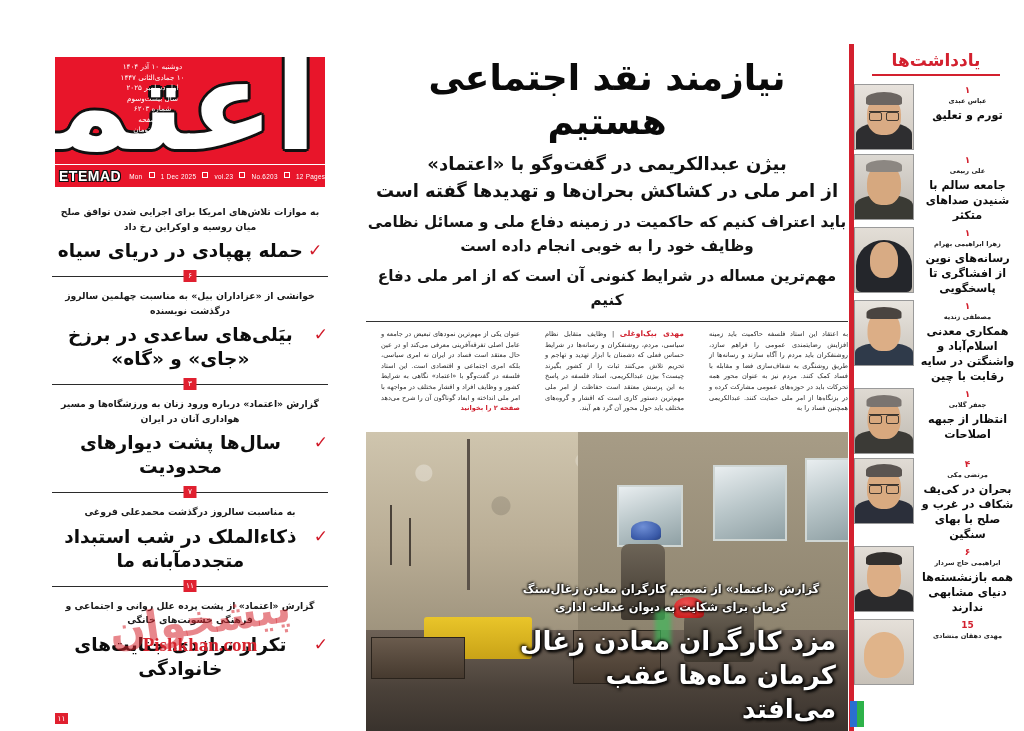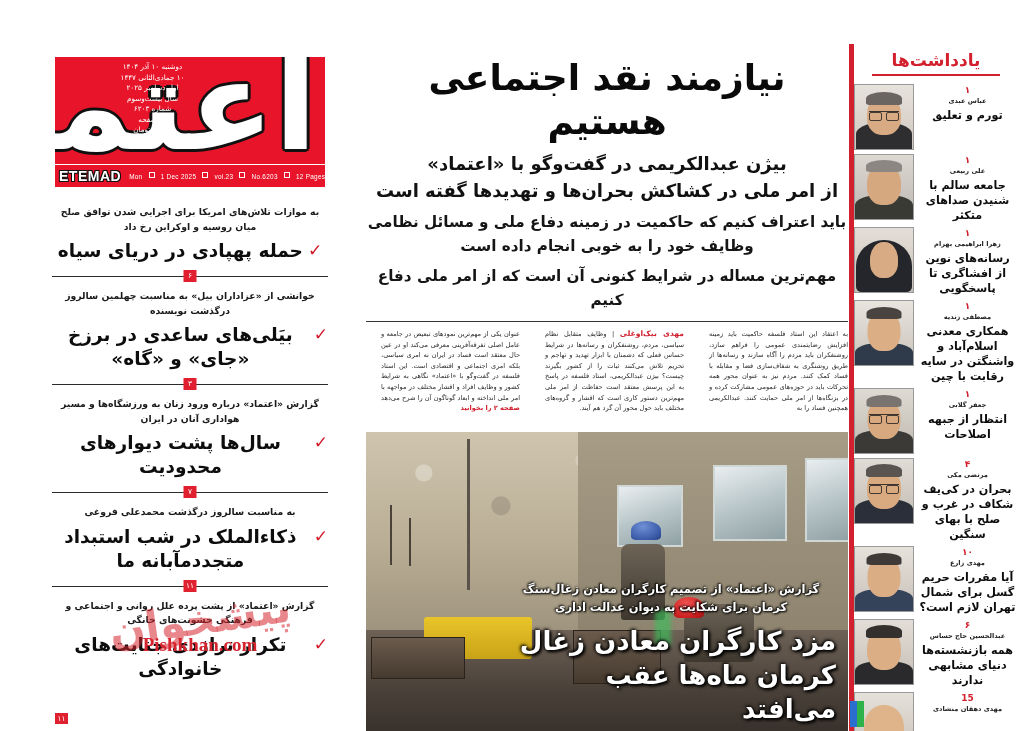--- a/index.html
+++ b/index.html
@@ -770,48 +770,33 @@
           <div class="glasses" style="top:25px"></div>
         </div>
       </div>
       <div class="rail-text">
         <div class="rail-num">۴</div>
         <div class="rail-author">مرتضی مکی</div>
         <div class="rail-head">بحران در کی‌یف شکاف در غرب و صلح با بهای سنگین</div>
       </div>
     </div>
 
-    <div class="rail-item">
-      <div class="rail-thumb">
-        <div class="face">
-          <div class="bg" style="background:linear-gradient(180deg,#e6e1da 0%,#c8c2b9 100%)"></div>
-          <div class="body" style="width:58px;height:22px;background:#34435a"></div>
-          <div class="head" style="width:33px;height:41px;top:9px;background:#dbad85"></div>
-          <div class="hair" style="width:35px;height:12px;top:6px;background:#3f3a37"></div>
-        </div>
-      </div>
-      <div class="rail-text">
-        <div class="rail-num">۱۰</div>
-        <div class="rail-author">مهدی زارع</div>
-        <div class="rail-head">آیا مقررات حریم گسل برای شمال تهران لازم است؟</div>
-      </div>
-    </div>
 
     <div class="rail-item">
       <div class="rail-thumb">
         <div class="face">
           <div class="bg" style="background:linear-gradient(180deg,#e2ddd6 0%,#c4beb5 100%)"></div>
           <div class="body" style="width:58px;height:23px;background:#2a2a2c"></div>
           <div class="head" style="width:34px;height:42px;top:8px;background:#dcae86"></div>
           <div class="hair" style="width:36px;height:13px;top:5px;background:#33302e"></div>
         </div>
       </div>
       <div class="rail-text">
         <div class="rail-num">۶</div>
-        <div class="rail-author">عبدالحسین حاج حساس</div>
+        <div class="rail-author">ابراهیمی حاج سردار</div>
         <div class="rail-head">همه بازنشسته‌ها دنیای مشابهی ندارند</div>
       </div>
     </div>
 
     <div class="rail-item">
       <div class="rail-thumb">
         <div class="face">
           <div class="bg" style="background:linear-gradient(180deg,#e5e0d9 0%,#c7c1b8 100%)"></div>
           <div class="head" style="width:40px;height:46px;top:12px;background:#e0b48a"></div>
         </div>

